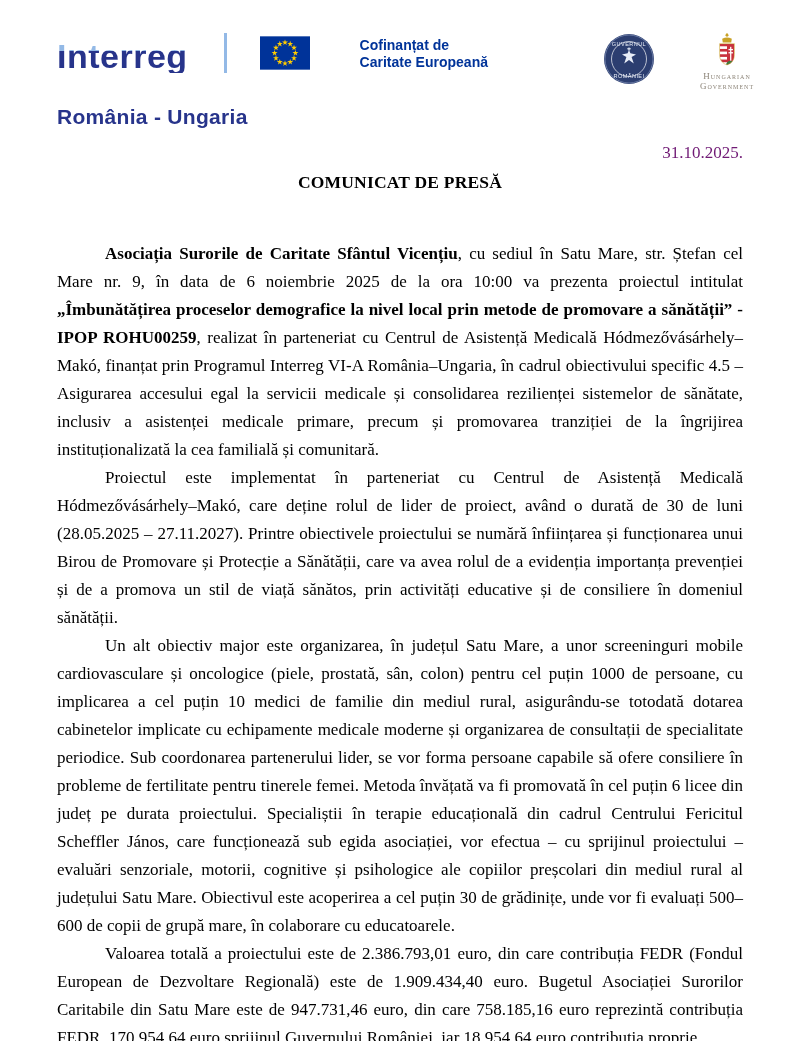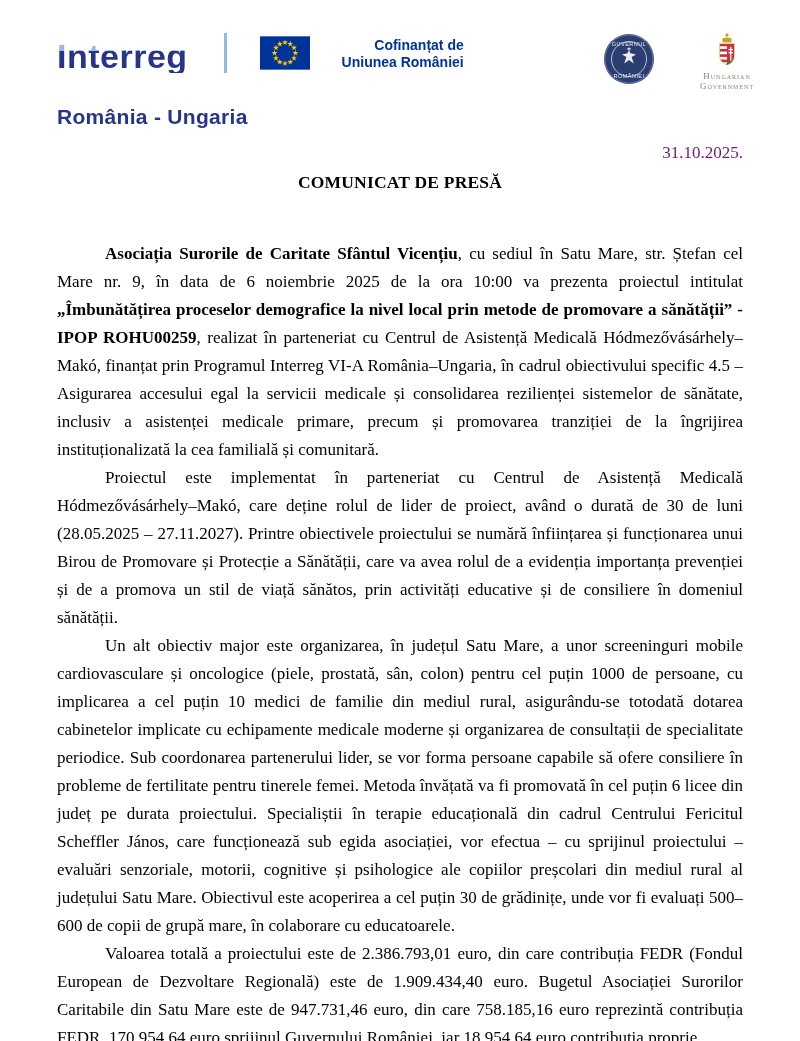--- a/index.html
+++ b/index.html
@@ -35,23 +35,22 @@
     background: #93b9e6;
     margin: 0 9px 0 12px;
   }
   .eu-flag { display: block; }
   .cofinance {
     font-family: "Liberation Sans", sans-serif;
     font-weight: bold;
     font-size: 14px;
     line-height: 17px;
     color: #003399;
-    margin-left: 8px;
+    margin-left: 26px;
     padding-top: 2px;
-    text-align: right;
   }
   .gov-logos { display: flex; align-items: flex-start; gap: 36px; padding-right: 2px; }
   .gov-hu { display: flex; flex-direction: column; align-items: center; width: 72px; }
   .gov-hu-text {
     margin-top: 4px;
     font-family: "Liberation Serif", serif;
     font-variant: small-caps;
     font-size: 9px;
     line-height: 10px;
     letter-spacing: 1px;
@@ -114,21 +113,21 @@
           <use href="#star" transform="translate(29,24.66)"></use>
           <use href="#star" transform="translate(24,26)"></use>
           <use href="#star" transform="translate(19,24.66)"></use>
           <use href="#star" transform="translate(15.34,21)"></use>
           <use href="#star" transform="translate(14,16)"></use>
           <use href="#star" transform="translate(15.34,11)"></use>
           <use href="#star" transform="translate(19,7.34)"></use>
         </svg>
         <div class="cofinance">
           <div>Cofinanțat de</div>
-          <div>Uniunea României</div>
+          <div>Caritate Europeană</div>
         </div>
       </div>
 
       <div class="gov-logos">
         <svg width="52" height="52" viewBox="0 0 52 52">
           <circle cx="26" cy="26" r="25" fill="#2c3e70"></circle>
           <circle cx="26" cy="26" r="24" fill="none" stroke="#8fa0c4" stroke-width="0.6"></circle>
           <circle cx="26" cy="26" r="17.5" fill="none" stroke="#ffffff" stroke-width="0.8" opacity="0.85"></circle>
           <text x="26" y="12.5" font-family="Liberation Sans, sans-serif" font-size="5.6" fill="#e8edf7" text-anchor="middle" letter-spacing="0.4">GUVERNUL</text>
           <text x="26" y="45" font-family="Liberation Sans, sans-serif" font-size="5.6" fill="#e8edf7" text-anchor="middle" letter-spacing="0.4">ROMÂNIEI</text>

